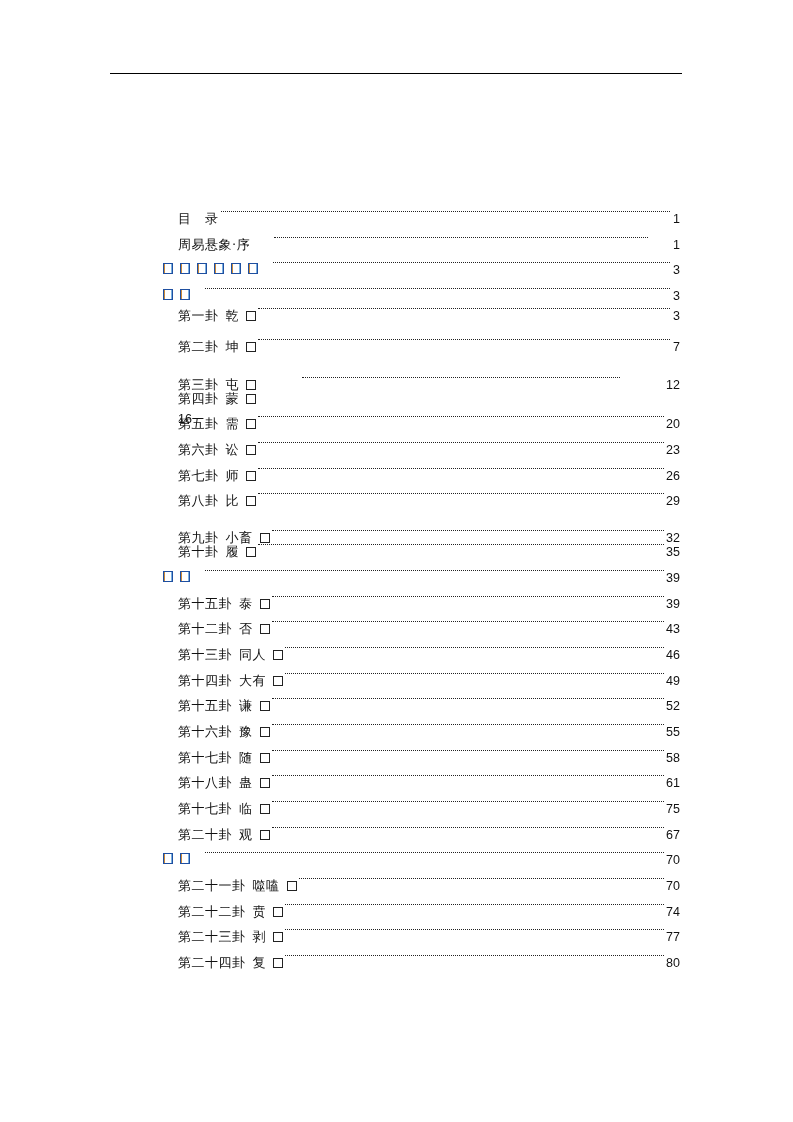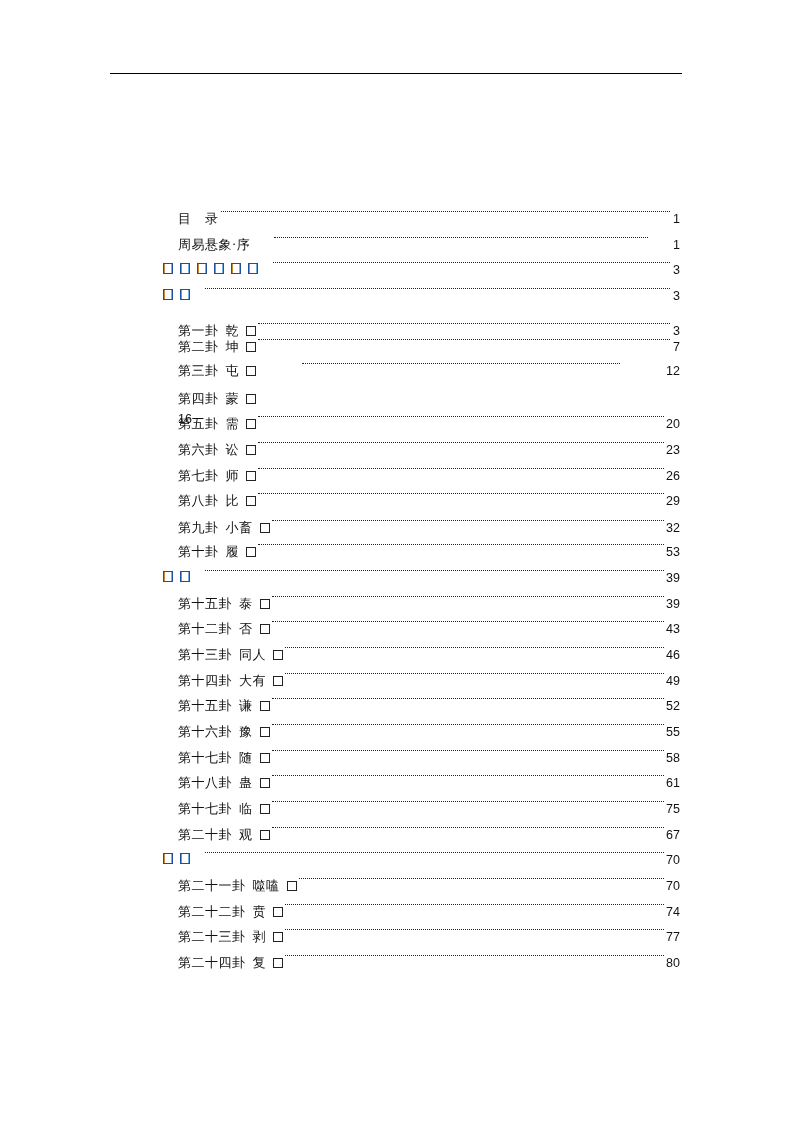--- a/index.html
+++ b/index.html
@@ -112,31 +112,31 @@
       <span class="page">3</span>
     </div>
     <div class="toc-row lvl1" style="top: 76.95px;">
       <span class="title"><span class="sqs">
           <span class="sq blue"></span>
           <span class="sq blue"></span>
         </span></span>
       <span class="leader"></span>
       <span class="page">3</span>
     </div>
-    <div class="toc-row lvl2" style="top: 112px;">
+    <div class="toc-row lvl2" style="top: 97px;">
       <span class="title"><span>第一卦</span><span class="name">乾</span><span class="sq"></span></span>
       <span class="leader"></span>
       <span class="page">3</span>
     </div>
     <div class="toc-row lvl2" style="top: 128.25px;">
       <span class="title"><span>第二卦</span><span class="name">坤</span><span class="sq"></span></span>
       <span class="leader"></span>
       <span class="page">7</span>
     </div>
-    <div class="toc-row lvl2" style="top: 152px; gap: 44px;">
+    <div class="toc-row lvl2" style="top: 166px; gap: 44px;">
       <span class="title"><span>第三卦</span><span class="name">屯</span><span class="sq"></span></span>
       <span class="leader"></span>
       <span class="page">12</span>
     </div>
     <div class="toc-row lvl2" style="top: 179.55px; flex-direction: column;">
       <span class="title"><span>第四卦</span><span class="name">蒙</span><span class="sq"></span></span>
       <span class="leader"></span>
       <span class="page">16</span>
     </div>
     <div class="toc-row lvl2" style="top: 205.2px;">
@@ -152,29 +152,29 @@
     <div class="toc-row lvl2" style="top: 256.5px;">
       <span class="title"><span>第七卦</span><span class="name">师</span><span class="sq"></span></span>
       <span class="leader"></span>
       <span class="page">26</span>
     </div>
     <div class="toc-row lvl2" style="top: 282.15px;">
       <span class="title"><span>第八卦</span><span class="name">比</span><span class="sq"></span></span>
       <span class="leader"></span>
       <span class="page">29</span>
     </div>
-    <div class="toc-row lvl2" style="top: 309px;">
+    <div class="toc-row lvl2" style="top: 319px;">
       <span class="title"><span>第九卦</span><span class="name">小畜</span><span class="sq"></span></span>
       <span class="leader"></span>
       <span class="page">32</span>
     </div>
     <div class="toc-row lvl2" style="top: 333.45px;">
       <span class="title"><span>第十卦</span><span class="name">履</span><span class="sq"></span></span>
       <span class="leader"></span>
-      <span class="page">53</span>
+      <span class="page">35</span>
     </div>
     <div class="toc-row lvl1" style="top: 359.1px;">
       <span class="title"><span class="sqs">
           <span class="sq blue"></span>
           <span class="sq blue"></span>
         </span></span>
       <span class="leader"></span>
       <span class="page">39</span>
     </div>
     <div class="toc-row lvl2" style="top: 384.75px;">

